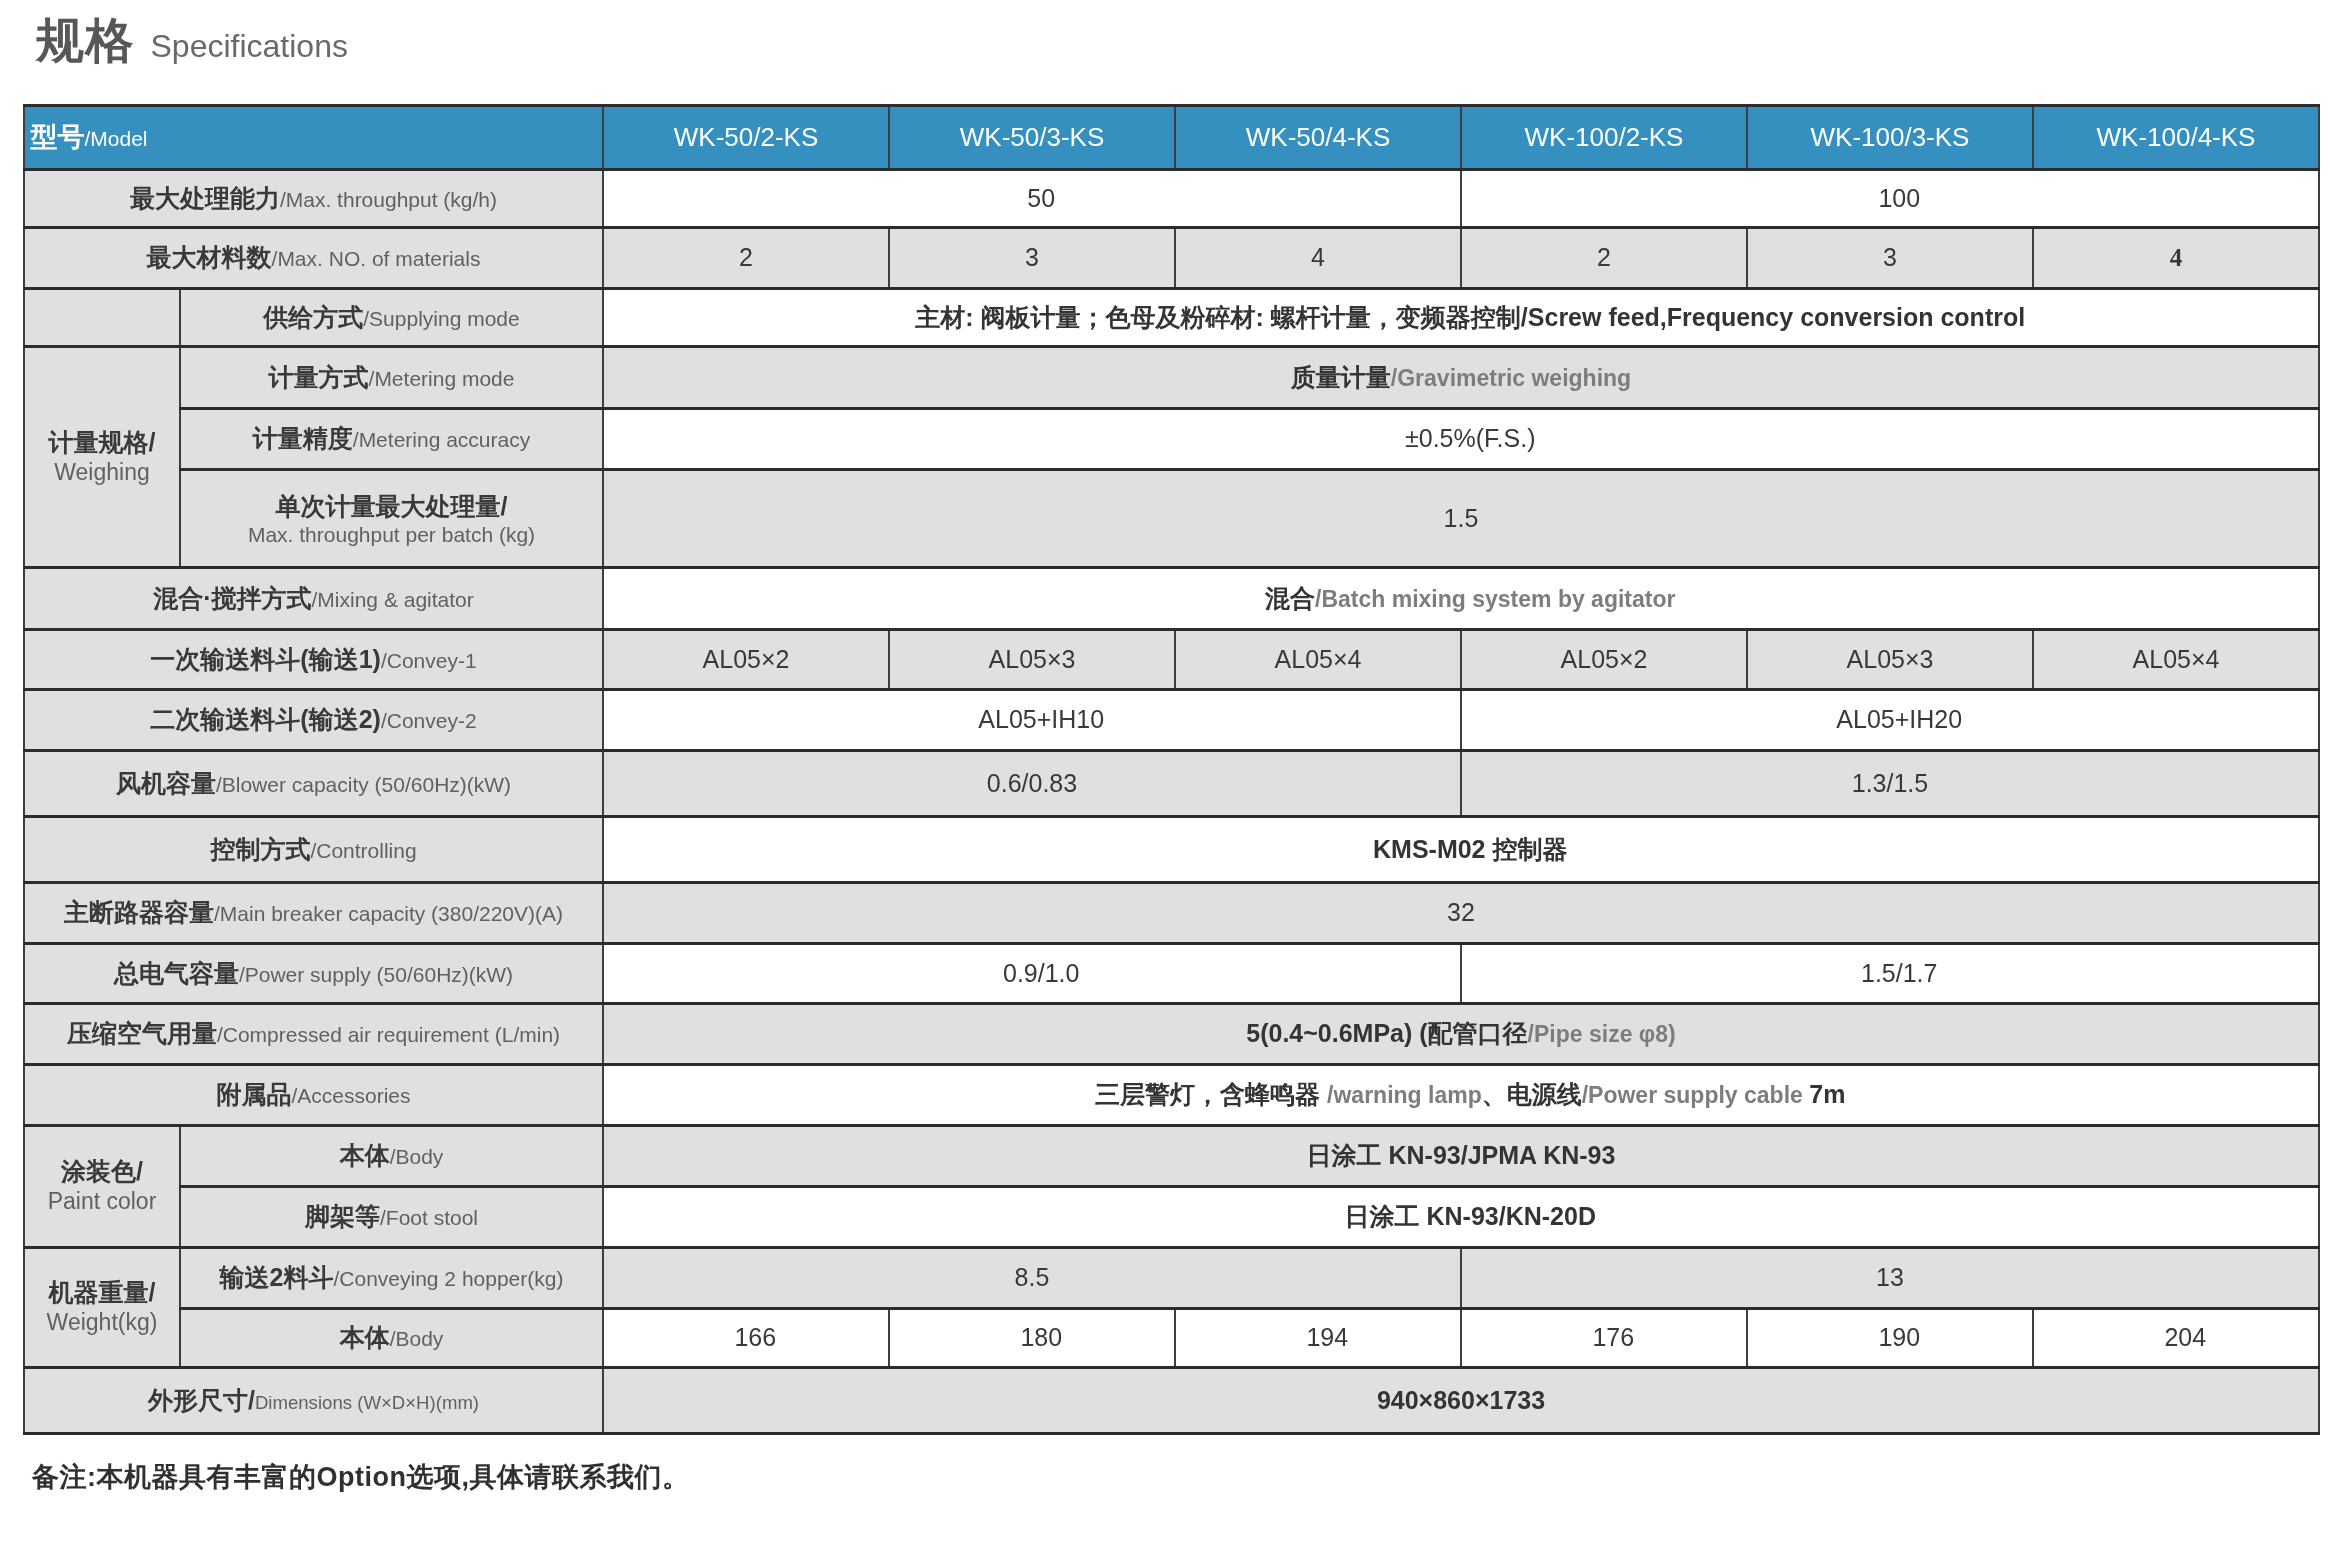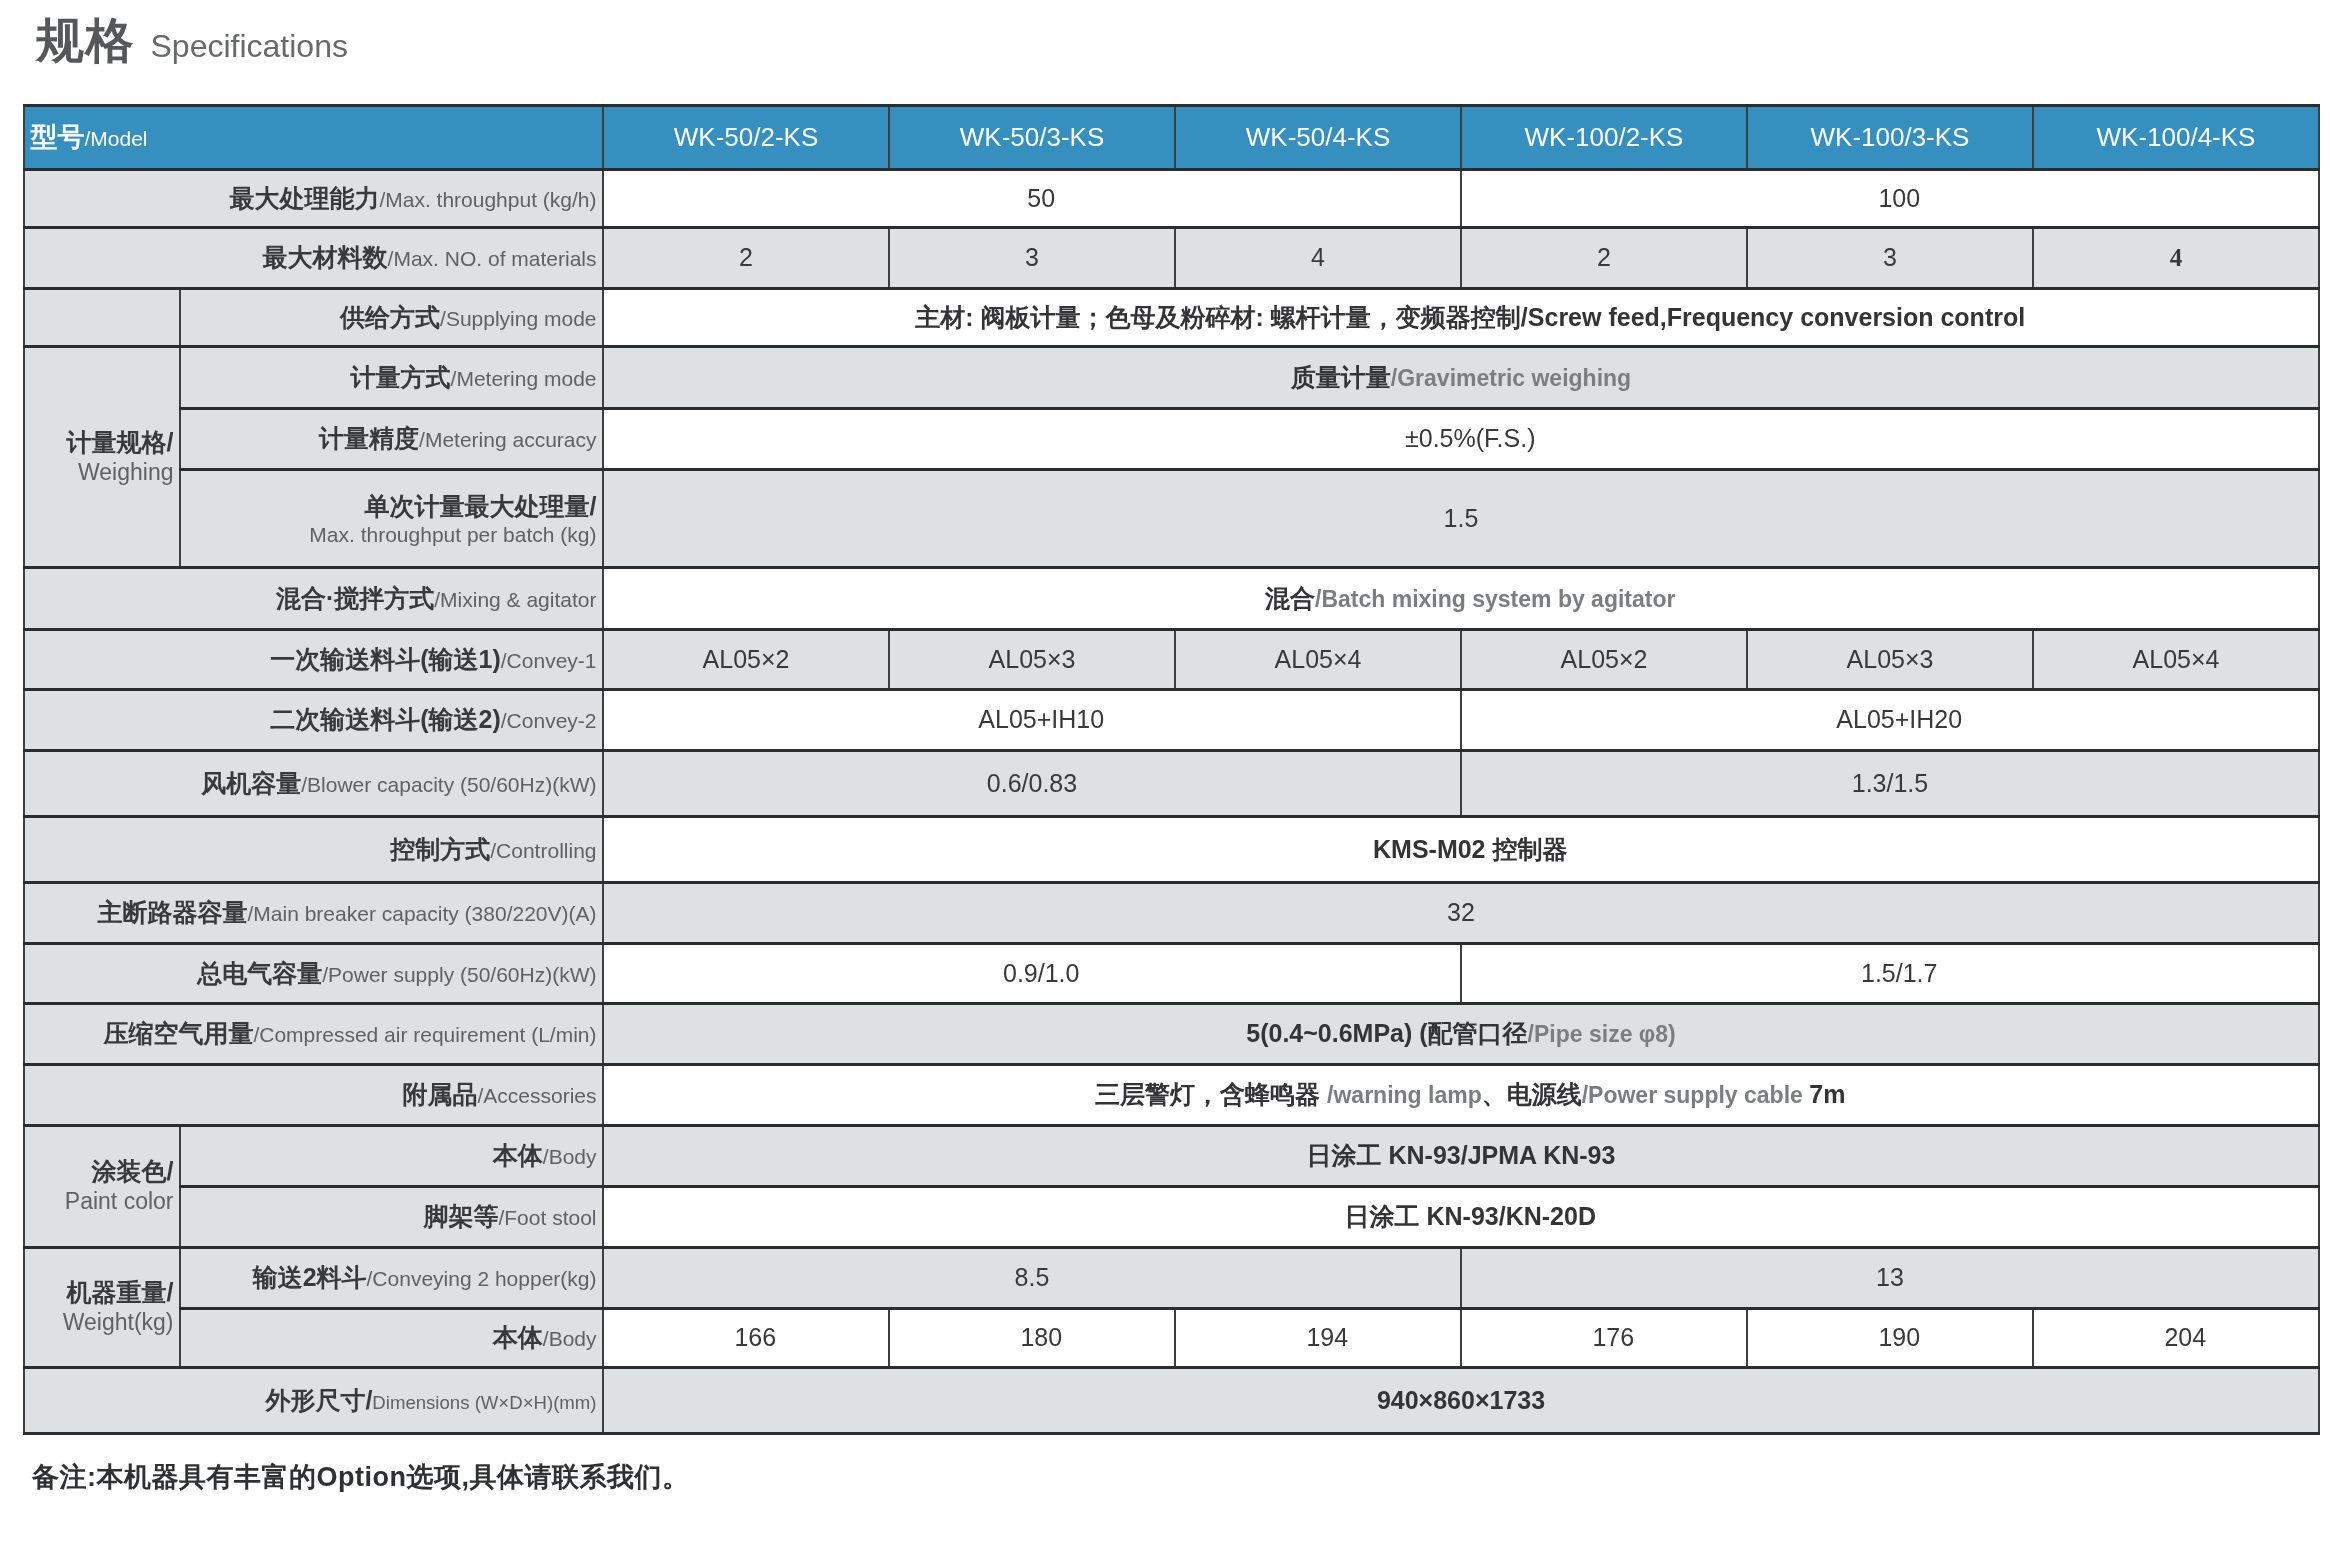--- a/index.html
+++ b/index.html
@@ -25,21 +25,21 @@
     vertical-align:middle;
   }
   
   tr.hdr td{background:#3590bf;}
   .hd-label{text-align:left;padding-left:16.4px;}
   .hd-label .hzh{font-size:27px;font-weight:bold;color:#ffffff;margin-top:24px;}
   .hd-label .hen{font-size:21px;color:#ffffff;}
   .hd-model{text-align:center;font-size:26px;color:#ffffff;}
 
   
-  .t-lab,.t-sub,.t-grp{background:#dfe0e1;text-align:right;}
+  .t-lab,.t-sub,.t-grp{background:#dfe0e1;text-align:center;}
   .t-lab{padding-left:15.3px;}
   .t-sub{padding-left:18.6px;}
   .t-grp{padding-left:12px;line-height:1.28;}
   .zh{font-size:25px;font-weight:bold;color:#38393b;}
   .en{font-size:21px;color:#5f6164;}
   .en-sm{font-size:18.6px;color:#5f6164;}
   .blk{display:block;}
   .grp-zh{font-size:25px;font-weight:bold;color:#38393b;display:block;}
   .grp-en{font-size:23px;color:#5f6164;display:block;}
 

